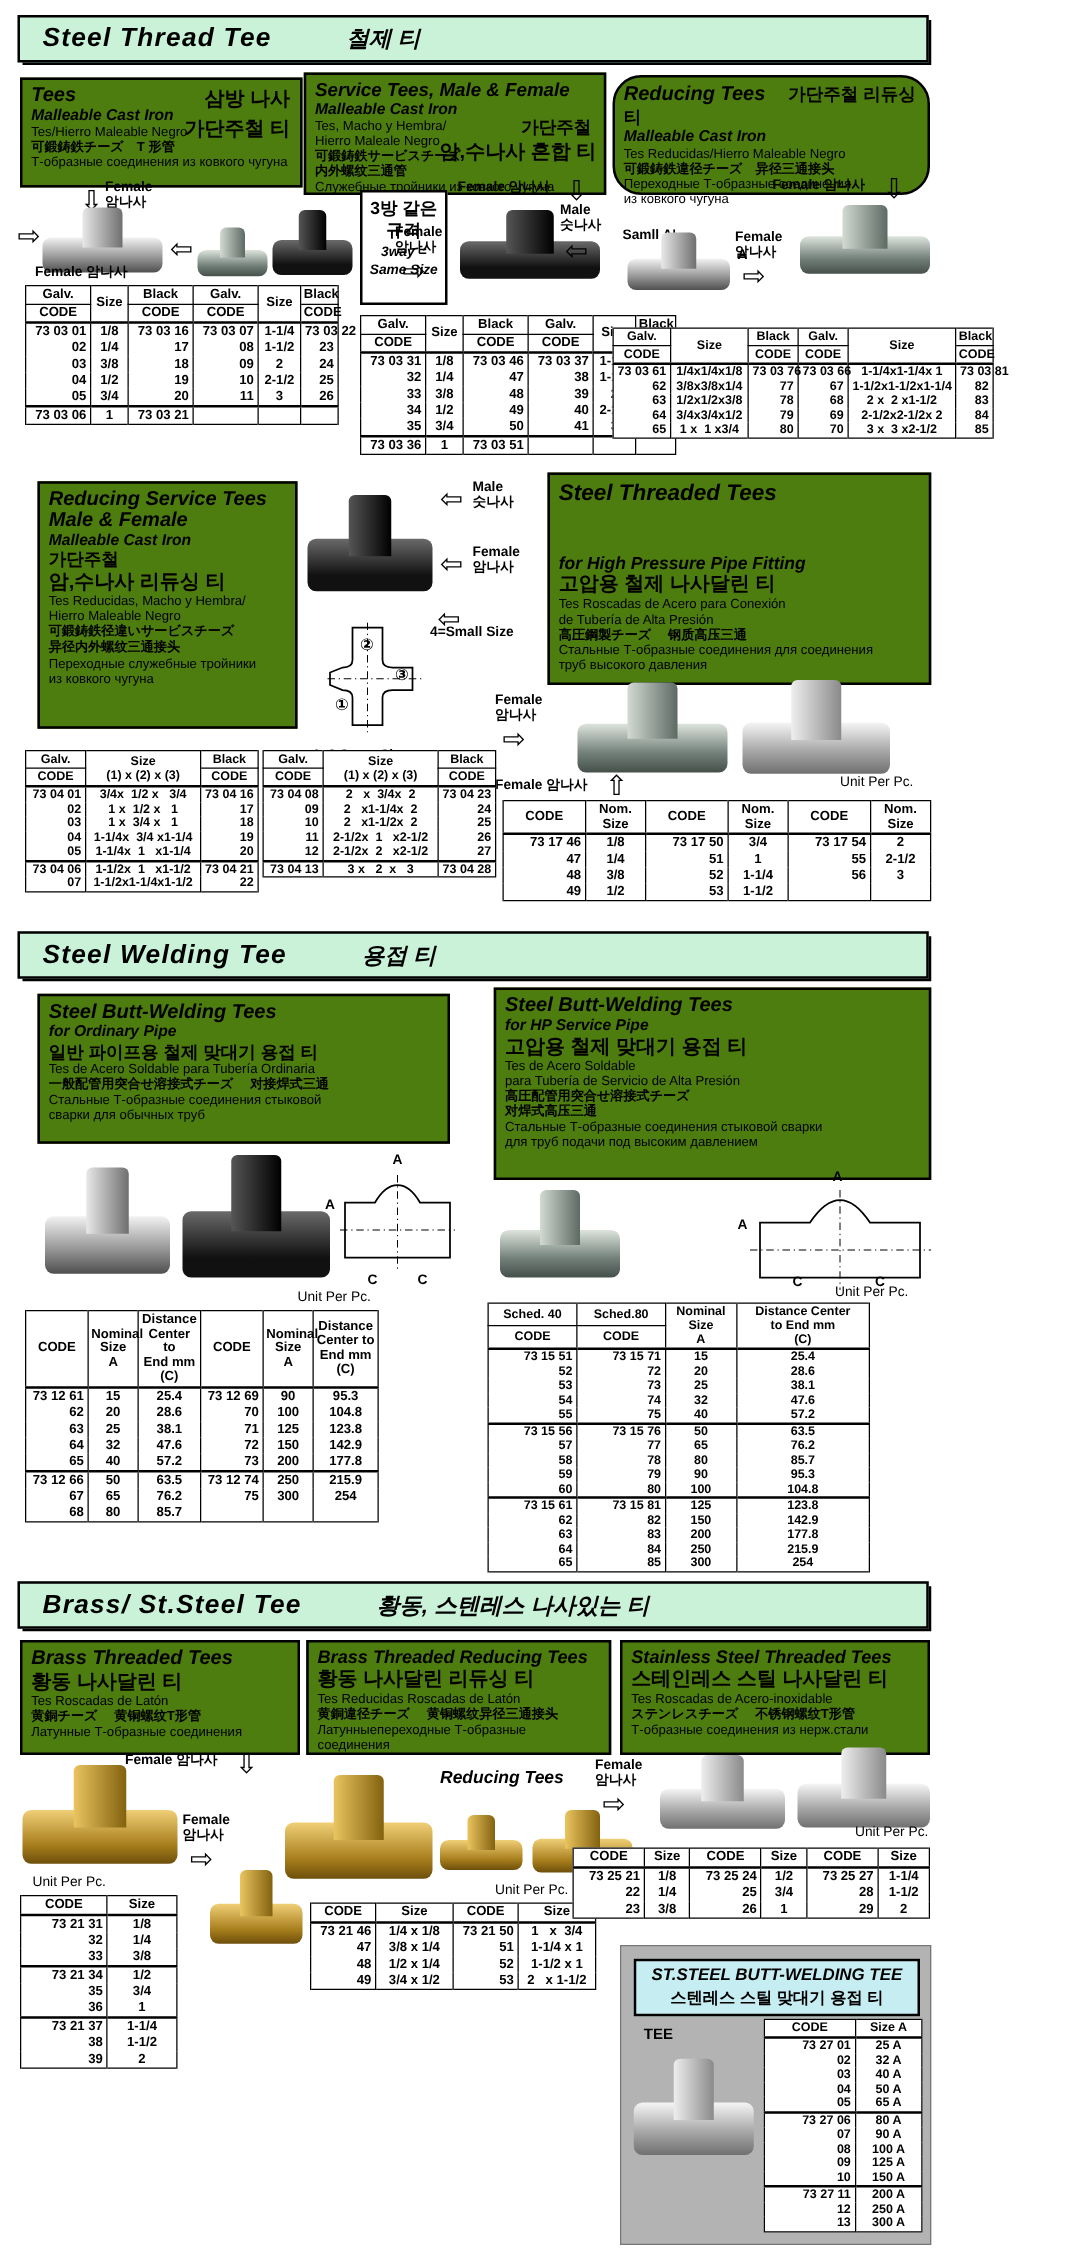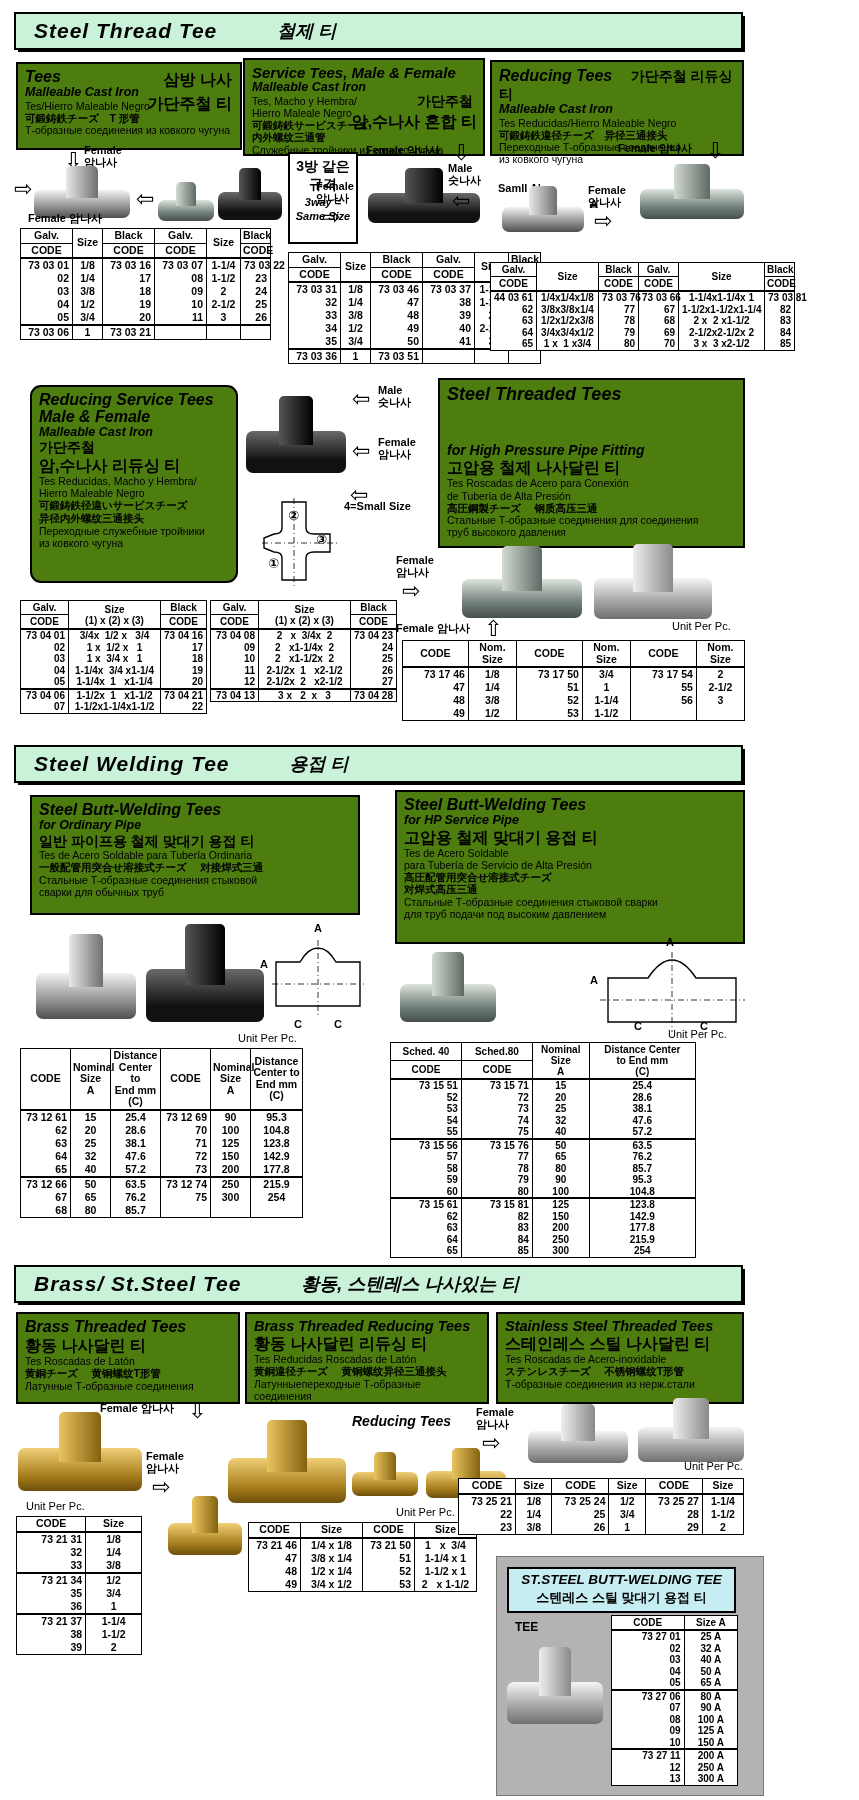--- a/index.html
+++ b/index.html
@@ -100,21 +100,21 @@
     <div class="sub">Malleable Cast Iron</div>
     <div class="sm">Tes, Macho y Hembra/
 Hierro Maleale Negro</div>
     <div class="smb">可鍛鋳鉄サービスチーズ</div>
     <div class="smb">内外螺纹三通管</div>
     <div class="sm">Служебные тройники из ковкого чугуна</div>
     <div class="ko abs" style="right:10px;top:33px;">가단주철</div>
     <div class="kobig abs" style="right:6px;top:52px;">암,수나사 혼합 티</div>
   </div>
 
-  <div class="cyan" style="left:490px;top:60px;width:254px;height:96px;">
+  <div class="cyan" style="left:490px;top:60px;width:254px;height:96px;border-radius:23px;">
     <div>
       <span class="ttl">Reducing Tees</span>
       <span class="ko" style="margin-left:14px;">가단주철 리듀싱 티</span>
     </div>
     <div class="sub">Malleable Cast Iron</div>
     <div class="sm">Tes Reducidas/Hierro Maleable Negro</div>
     <div class="smb">可鍛鋳鉄違径チーズ　异径三通接头</div>
     <div class="sm">Переходные Т-образные соединения
 из ковкого чугуна</div>
   </div>
@@ -348,21 +348,21 @@
       </tr>
       <tr>
         <th>CODE</th>
         <th>CODE</th>
         <th>CODE</th>
         <th>CODE</th>
       </tr>
     </thead>
     <tbody>
         <tr>
-          <td class="a-r">44 03 61</td>
+          <td class="a-r">73 03 61</td>
           <td class="a-c">1/4x1/4x1/8</td>
           <td class="a-r">73 03 76</td>
           <td class="a-r">73 03 66</td>
           <td class="a-c">1-1/4x1-1/4x 1</td>
           <td class="a-r">73 03 81</td>
         </tr>
         <tr>
           <td class="a-r">62</td>
           <td class="a-c">3/8x3/8x1/4</td>
           <td class="a-r">77</td>
@@ -390,21 +390,21 @@
           <td class="a-r">65</td>
           <td class="a-c">1 x  1 x3/4</td>
           <td class="a-r">80</td>
           <td class="a-r">70</td>
           <td class="a-c">3 x  3 x2-1/2</td>
           <td class="a-r">85</td>
         </tr>
       </tbody>
   </table>
 
-  <div class="cyan" style="left:30px;top:385px;width:208px;height:198px;border-radius:11px;">
+  <div class="cyan" style="left:30px;top:385px;width:208px;height:198px;">
     <div class="ttl">Reducing Service Tees
 Male &amp; Female</div>
     <div class="sub">Malleable Cast Iron</div>
     <div class="ko">가단주철</div>
     <div class="kobig">암,수나사 리듀싱 티</div>
     <div class="sm">Tes Reducidas, Macho y Hembra/
 Hierro Maleable Negro</div>
     <div class="smb">可鍛鋳鉄径違いサービスチーズ</div>
     <div class="smb">异径内外螺纹三通接头</div>
     <div class="sm">Переходные служебные тройники
@@ -1108,21 +1108,21 @@
           <td class="a-r">23</td>
           <td class="a-c">3/8</td>
           <td class="a-r">26</td>
           <td class="a-c">1</td>
           <td class="a-r">29</td>
           <td class="a-c">2</td>
         </tr>
       </tbody>
   </table>
 
-  <div class="panel" style="left:496px;top:1556px;width:268px;height:240px;">
+  <div class="panel" style="left:496px;top:1556px;width:249px;height:240px;">
     <div class="cyan2" style="left:10px;top:10px;width:229px;height:46px;">
       <div class="l1">ST.STEEL BUTT-WELDING TEE</div>
       <div class="l2">스텐레스 스틸 맞대기 용접 티</div>
     </div>
     <div class="anno" style="left:18px;top:64px;font-size:12px;"><span>TEE</span></div>
     <div class="tee inox" style="left:10px;top:90px;width:96px;height:84px;">
         <i class="run"></i>
         <i class="branch"></i>
       </div>
     <table class="cat tight" style="left:114px;top:58px;width:127px;">

